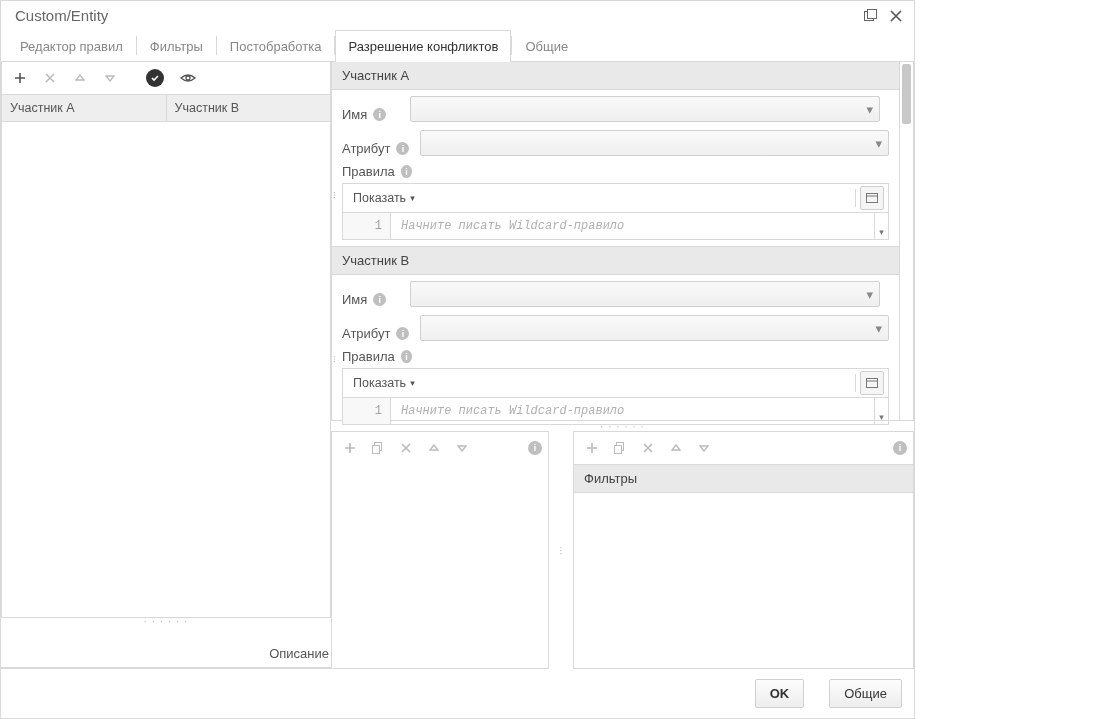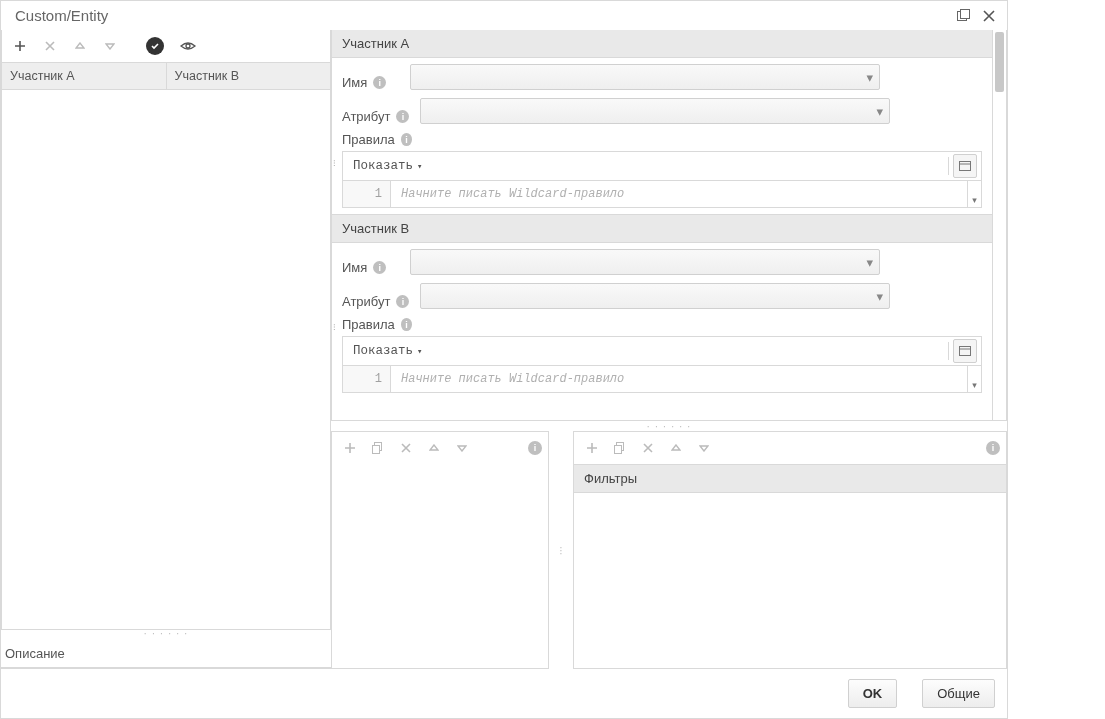--- a/index.html
+++ b/index.html
@@ -17,21 +17,21 @@
     --tab-active-border: #c0c0c0;
     --code-placeholder: #b0b0b0;
     --line-no: #a0a0a0;
     --line-no-bg: #f8f8f8;
     --scrollbar: #c8c8c8;
   }
   * { box-sizing: border-box; }
   html, body { margin:0; padding:0; width:1105px; height:719px; font-family: Arial, "Helvetica Neue", Helvetica, sans-serif; font-size:13px; color:var(--text); background:var(--bg); overflow:hidden; }
   svg { display:block; }
 
-  .window { width:1008px; height:719px; border:1px solid var(--border); display:flex; flex-direction:column; }
+  .window { width:915px; height:719px; border:1px solid var(--border); display:flex; flex-direction:column; }
   .titlebar { display:flex; align-items:center; justify-content:space-between; padding:6px 10px 6px 14px; }
   .titlebar-title { font-size:15px; color:#666; }
   .titlebar-controls { display:flex; gap:10px; }
   .titlebar-controls .icon-btn { width:16px; height:16px; display:flex; align-items:center; justify-content:center; cursor:pointer; color:#555; }
 
   .tabs { display:flex; border-bottom:1px solid var(--border); padding:0 6px; }
   .tab { padding:8px 12px; border:1px solid transparent; border-bottom:none; margin-bottom:-1px; color:var(--text-muted); cursor:pointer; font-size:13px; }
   .tab-sep { width:1px; background:var(--border); margin:6px 0; }
   .tab.active { border-color:var(--border); background:#fff; color:#333; border-top:1px solid var(--border); }
 
@@ -44,21 +44,21 @@
   .tool-btn { width:24px; height:24px; display:flex; align-items:center; justify-content:center; border-radius:3px; color:#444; }
   .tool-btn.enabled { cursor:pointer; }
   .tool-btn.disabled { color:#bbb; }
   .tool-btn.circle-dark { width:18px; height:18px; border-radius:50%; background:#333; color:#fff; margin-left:6px; }
   .grid-head { display:flex; border-top:1px solid var(--border); border-bottom:1px solid var(--border); background:var(--panel-header-bg); }
   .grid-head .col { flex:1; padding:6px 8px; font-size:12.5px; color:#555; }
   .grid-head .col + .col { border-left:1px solid var(--border); }
   .grid-body { flex:1; }
   .splitter-h { height:8px; display:flex; align-items:center; justify-content:center; cursor:row-resize; }
   .splitter-h .dots { font-size:10px; letter-spacing:1px; color:#bbb; line-height:4px; }
-  .left-bottom { display:flex; flex-direction:column; margin-top:4px; }
+  .left-bottom { display:flex; flex-direction:column; margin-top:16px;text-align:right; }
   .desc-label { padding:4px 2px 6px 4px; color:#555; }
   .desc-box { border:1px solid var(--border); flex:1; height:218px; }
 
   
   .right-col { flex:1; display:flex; flex-direction:column; min-width:0; }
   .right-top { border:1px solid var(--border); border-left:1px solid var(--border); border-top:none; display:flex; min-height:0; }
   .right-top-content { flex:1; display:flex; flex-direction:column; min-width:0; }
   .right-scroll { width:14px; border-left:1px solid var(--border); position:relative; }
   .scroll-thumb { position:absolute; left:2px; right:2px; top:2px; height:60px; background:var(--scrollbar); border-radius:2px; }
 
@@ -67,21 +67,21 @@
   .participant:first-child .p-header { border-top:none; }
   .form-row { display:flex; align-items:flex-end; padding:6px 10px 2px 10px; gap:8px; }
   .form-label { width:60px; color:#555; display:flex; align-items:center; gap:6px; }
   .form-label.wider { width:70px; }
   .info-icon { width:13px; height:13px; border-radius:50%; background:#bfbfbf; color:#fff; font-size:9px; display:flex; align-items:center; justify-content:center; font-weight:bold; }
   .combo { flex:1; max-width:470px; height:26px; border:1px solid var(--btn-border); background:linear-gradient(#f9f9f9,#efefef); border-radius:2px; display:flex; align-items:center; justify-content:flex-end; padding-right:6px; }
   .combo .caret { color:#888; }
 
   .rules-block { padding:2px 10px 6px 10px; }
   .rules-toolbar { display:flex; align-items:center; justify-content:space-between; border:1px solid var(--border); border-bottom:none; padding:2px 4px; }
-  .show-btn { display:flex; align-items:center; gap:4px; padding:4px 6px; color:#555; cursor:pointer; font-size:12.5px;font-family:Liberation Mono, monospace; }
+  .show-btn { display:flex; align-items:center; gap:4px; padding:4px 6px; color:#555; cursor:pointer; font-size:12.5px; }
   .show-btn .caret { font-size:9px; }
   .rules-right-tools { display:flex; align-items:center; gap:2px; }
   .sq-btn { width:24px; height:24px; border:1px solid var(--btn-border); background:var(--btn-bg); display:flex; align-items:center; justify-content:center; border-radius:2px; color:#666; }
   .vsep { width:1px; height:18px; background:var(--border); margin:0 2px; }
   .code-area { border:1px solid var(--border); height:28px; display:flex; }
   .code-gutter { width:48px; background:var(--line-no-bg); border-right:1px solid var(--border); display:flex; align-items:center; justify-content:flex-end; padding-right:8px; color:var(--line-no); font-family:"Courier New",monospace; font-size:12px; }
   .code-text { flex:1; display:flex; align-items:center; padding-left:10px; color:var(--code-placeholder); font-family:"Courier New",monospace; font-style:italic; font-size:12px; }
   .code-scroll { width:14px; border-left:1px solid var(--border); display:flex; align-items:flex-end; justify-content:center; }
   .code-scroll .sc-caret { font-size:9px; color:#777; padding-bottom:2px; }
 
@@ -125,20 +125,31 @@
           </svg>
       </div>
       <div class="icon-btn">
         <svg width="12" height="12" viewBox="0 0 12 12">
             <path d="M1 1 L11 11 M11 1 L1 11" stroke="#555" stroke-width="1.6"></path>
           </svg>
       </div>
     </div>
   </div>
 
+  <div class="tabs">
+    <div class="tab">Редактор правил</div>
+    <div class="tab-sep"></div>
+    <div class="tab">Фильтры</div>
+    <div class="tab-sep"></div>
+    <div class="tab">Постобработка</div>
+    <div class="tab-sep"></div>
+    <div class="tab active">Разрешение конфликтов</div>
+    <div class="tab-sep"></div>
+    <div class="tab">Общие</div>
+  </div>
 
   <div class="body">
 
     <div class="left-col">
       <div class="left-top">
         <div class="toolbar">
           <div class="tool-btn enabled">
             <svg width="12" height="12" viewBox="0 0 12 12">
                 <path d="M6 1 V11 M1 6 H11" stroke="#555" stroke-width="1.6"></path>
               </svg>

